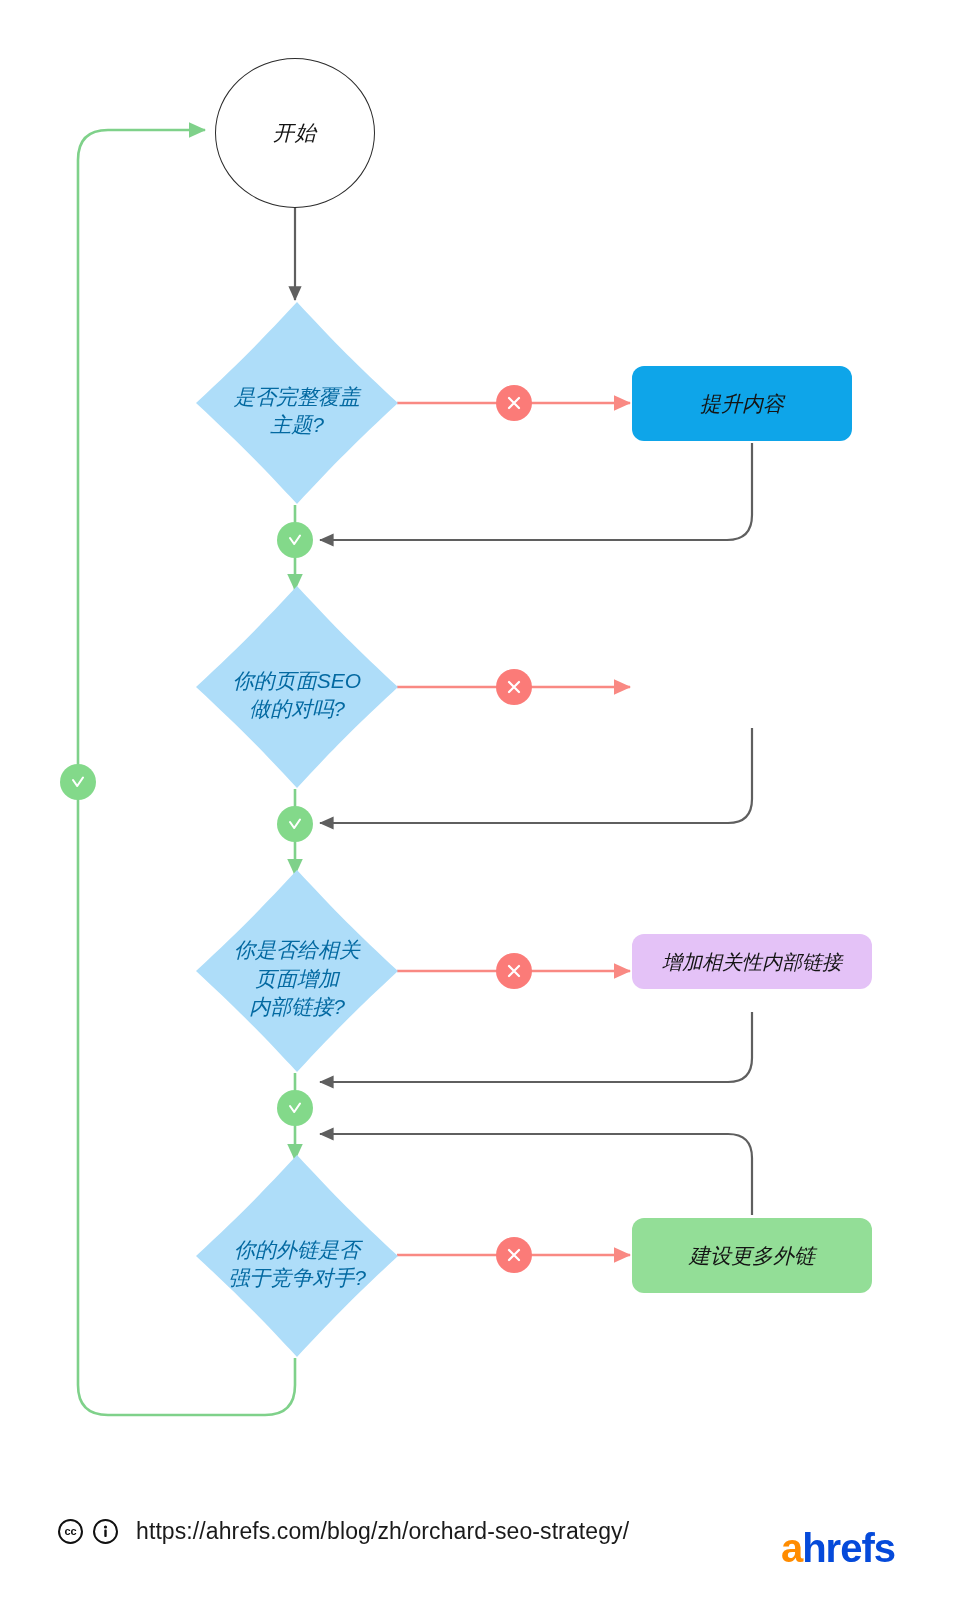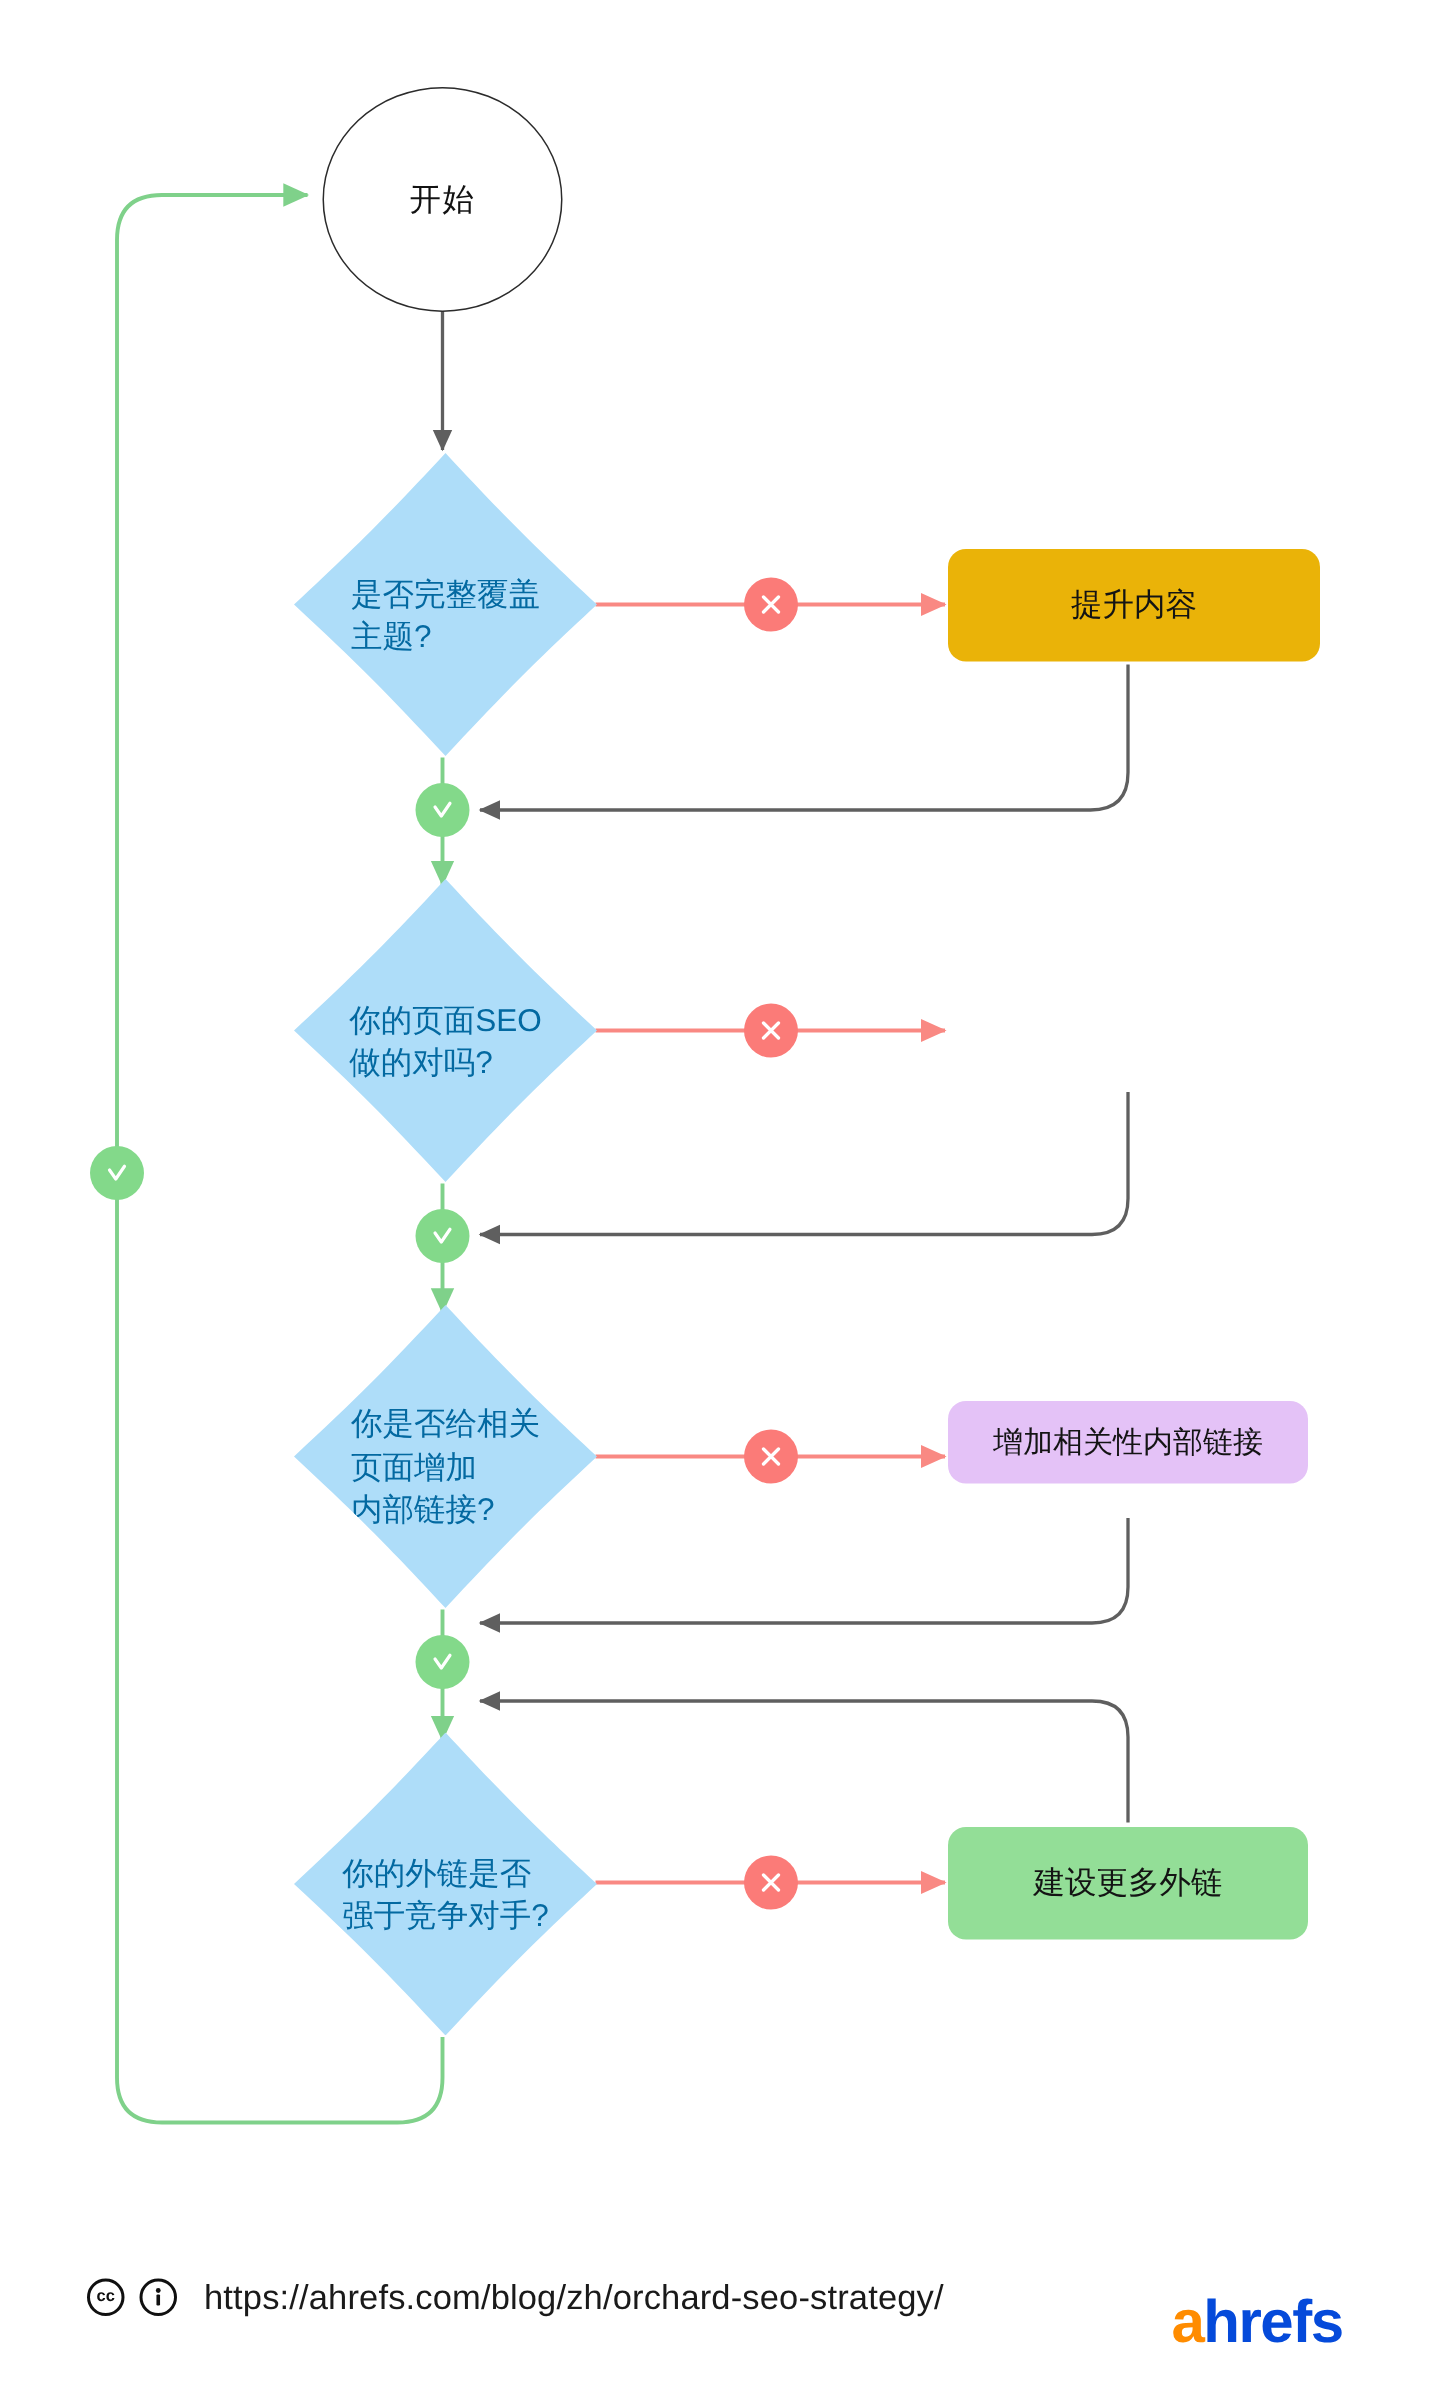--- a/index.html
+++ b/index.html
@@ -22,21 +22,22 @@
     position: absolute;
     left: 0; top: 0;
     width: 953px; height: 1600px;
     pointer-events: none;
   }
   .node {
     position: absolute;
     display: flex;
     align-items: center;
     justify-content: center;
-    text-align: left;
+    text-align: center;
+    font-style: italic;
   }
   .start-node {
     border-radius: 50%;
     border: 1.6px solid #2b2b2b;
     background: #ffffff;
   }
   .start-node .label {
     font-size: 21px;
     color: #121212;
     letter-spacing: 1px;
@@ -165,21 +166,21 @@
     <span class="label">开始</span>
   </div>
 
   <div class="node decision" style="left:196px; top:302px; width:202px; height:202px;
               border-radius: 48% 48% 48% 48% / 48% 48% 48% 48%;
               clip-path: path('M101,0 C140,42 160,62 202,101 C160,140 140,160 101,202 C62,160 42,140 0,101 C42,62 62,42 101,0 Z');">
     <span class="label">是否完整覆盖
 主题?</span>
   </div>
 
-  <div class="node action" style="left:632px; top:366px; width:248px; height:75px; background:#eab308;">
+  <div class="node action" style="left:632px; top:366px; width:220px; height:75px; background:#0ea5e9;">
     <span class="label">提升内容</span>
   </div>
 
   <div class="node decision" style="left:196px; top:586px; width:202px; height:202px;
               clip-path: path('M101,0 C140,42 160,62 202,101 C160,140 140,160 101,202 C62,160 42,140 0,101 C42,62 62,42 101,0 Z');">
     <span class="label">你的页面SEO
 做的对吗?</span>
   </div>
 
 

